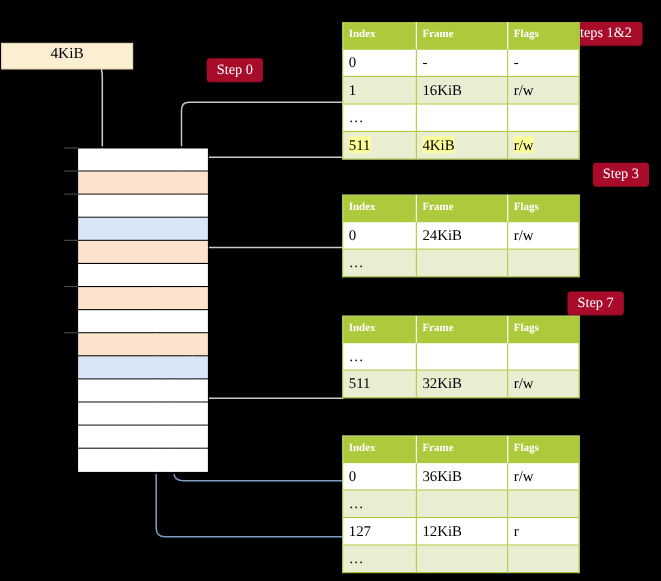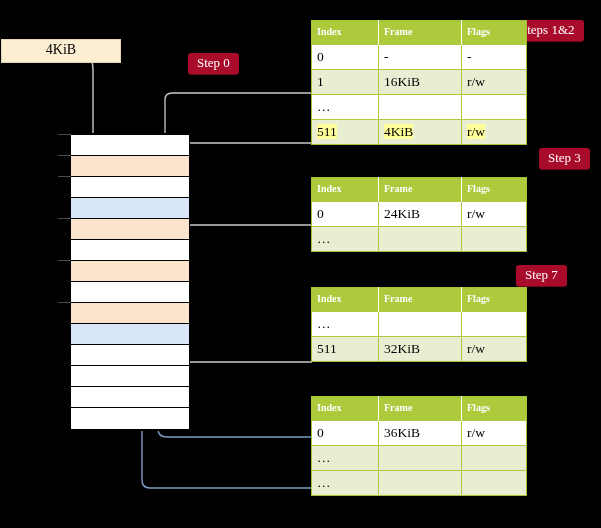--- a/index.html
+++ b/index.html
@@ -285,20 +285,25 @@
       <tr class="plain">
         <td>0</td>
         <td>36KiB</td>
         <td>r/w</td>
       </tr>
       <tr class="alt">
         <td>…</td>
         <td></td>
         <td></td>
       </tr>
+      <tr class="plain">
+        <td>127</td>
+        <td>12KiB</td>
+        <td>r</td>
+      </tr>
       <tr class="alt">
         <td>…</td>
         <td></td>
         <td></td>
       </tr>
     </tbody>
   </table>
 
 </div>
 

